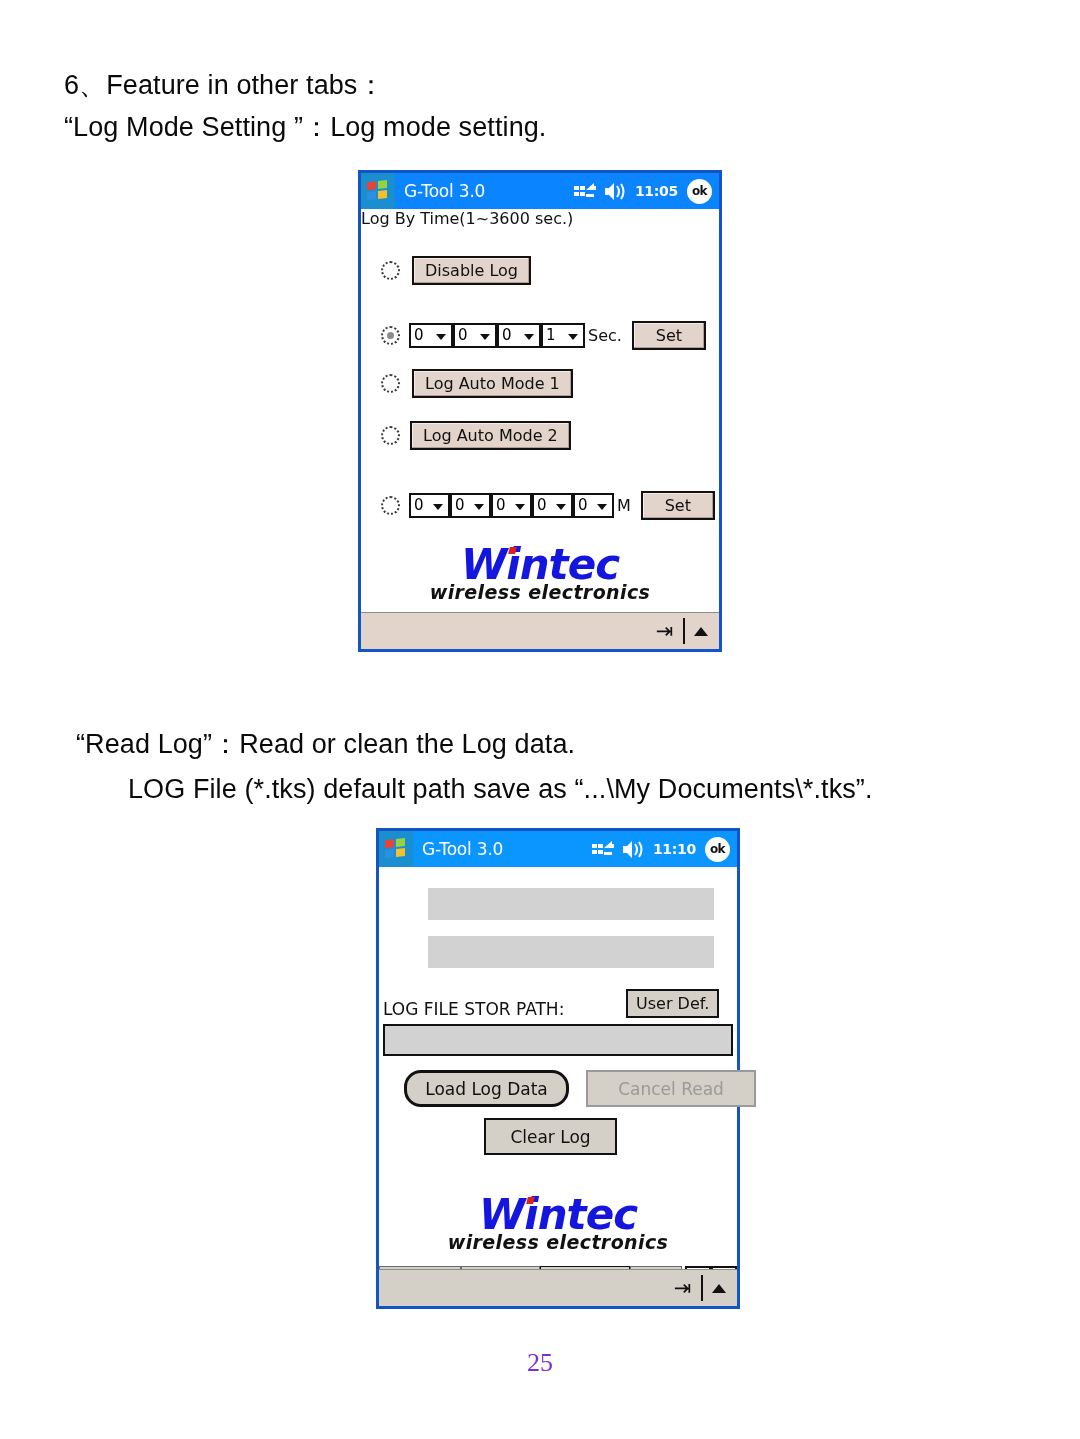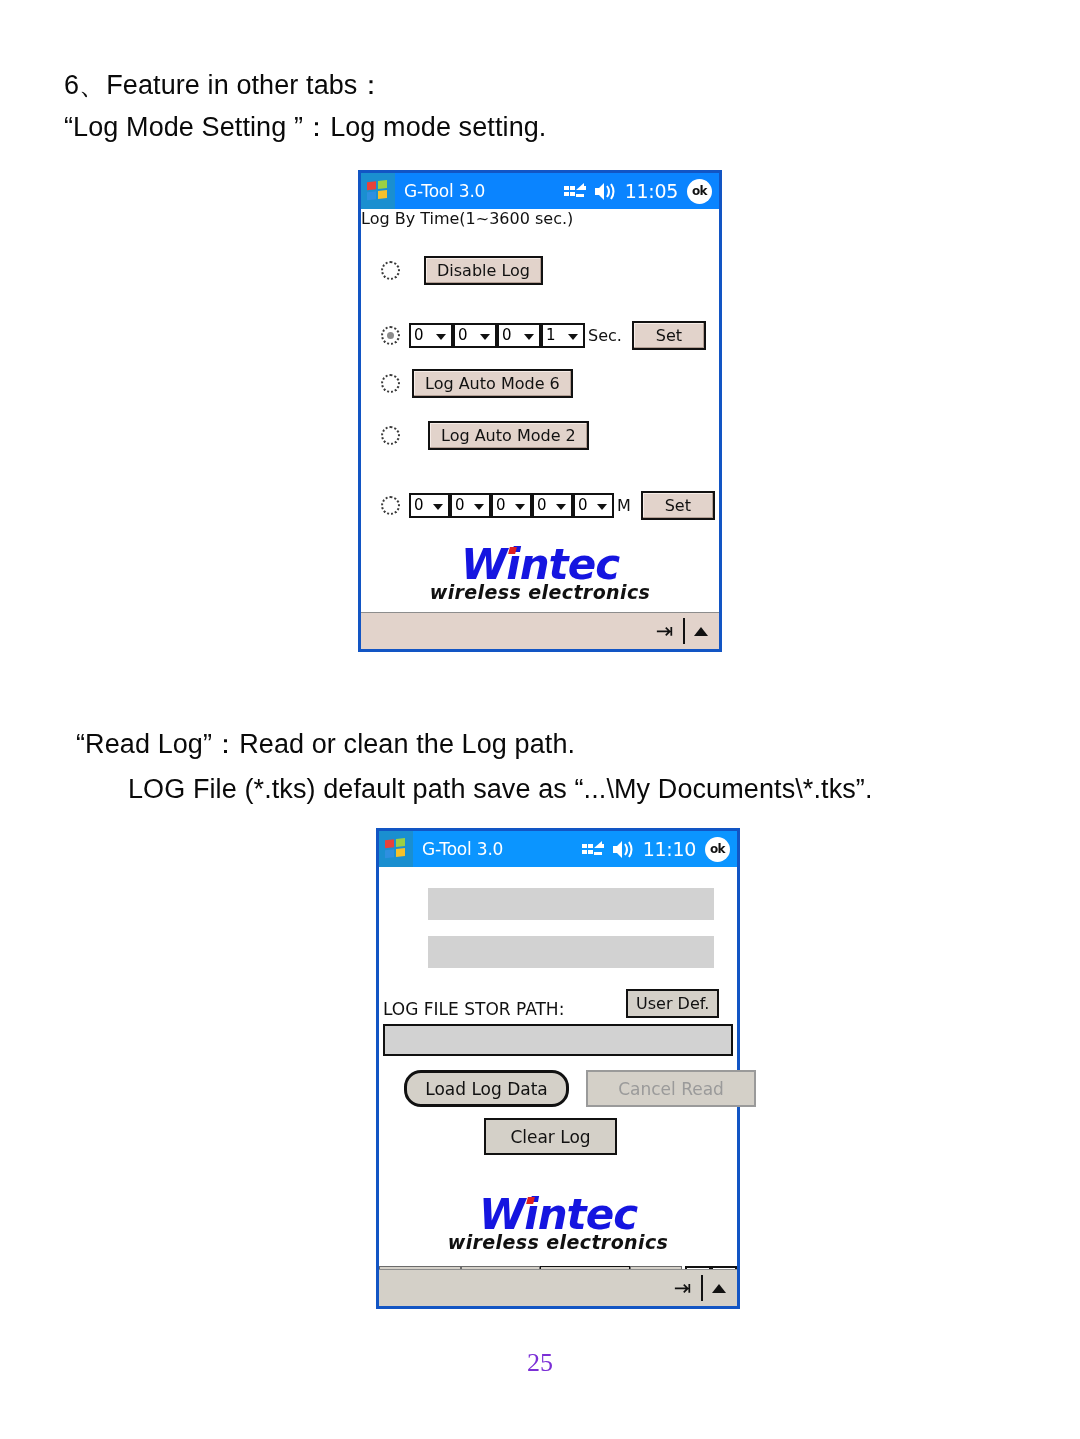--- a/index.html
+++ b/index.html
@@ -97,23 +97,24 @@
     margin-left: auto;
     display: flex;
     align-items: center;
     gap: 9px;
     padding-right: 7px;
   }
   .net-icon { display: block; }
   .spk-icon { display: block; }
   .tb-time {
     color: #ffffff;
-    font-size: 19px;
+    font-size: 14px;
     letter-spacing: -0.3px;
     white-space: nowrap;
+    font-weight: bold;
   }
   .ok-btn {
     width: 25px; height: 25px;
     border-radius: 50%;
     background: #ffffff;
     color: #111111;
     font-size: 12px;
     font-weight: bold;
     display: flex;
     align-items: center;
@@ -189,25 +190,25 @@
 
   .field-label {
     font-size: 16px;
     color: #111111;
     white-space: nowrap;
     font-family: "DejaVu Sans", sans-serif;
   }
 
   
   .row { position: absolute; display: flex; align-items: center; }
-  #r-disable  { left: 20px; top: 47px;  gap: 24px; }
+  #r-disable  { left: 20px; top: 47px;  gap: 12px; }
   #r-time-lbl { left: 48px; top: 90px; }
   #r-time     { left: 20px; top: 112px; gap: 0; }
   #r-auto1    { left: 20px; top: 160px; gap: 12px; }
-  #r-auto2    { left: 20px; top: 212px; gap: 28px; }
+  #r-auto2    { left: 20px; top: 212px; gap: 10px; }
   #r-rng-lbl  { left: 48px; top: 258px; }
   #r-range    { left: 20px; top: 282px; gap: 0; }
 
   #r-time .combo, #r-range .combo { margin-right: 0; }
   #r-time .radio, #r-range .radio { margin-right: 9px; }
   .unit { margin-left: 3px; margin-right: 10px; }
 
   
   .wintec {
     position: absolute;
@@ -446,21 +447,21 @@
       <div class="combo">
         <span class="cv">1</span>
           <span class="ca"></span>
       </div>
       <span class="field-label unit">Sec.</span>
       <div class="btn" style="width:74px;">Set</div>
     </div>
 
     <div class="row" id="r-auto1">
       <div class="radio"></div>
-      <div class="btn">Log Auto Mode 6</div>
+      <div class="btn">Log Auto Mode 1</div>
     </div>
 
     <div class="row" id="r-auto2">
       <div class="radio"></div>
       <div class="btn">Log Auto Mode 2</div>
     </div>
 
     <div class="row" id="r-range">
       <div class="radio"></div>
       <div class="combo" style="width:41px">
@@ -511,21 +512,21 @@
 
     <div class="sipbar">
       <div class="sip-icon">⇥</div>
       <div class="sip-sep"></div>
       <div class="sip-up"></div>
     </div>
 
   </div>
 </div>
 
-<div class="doc-line" id="line-readlog">“Read Log”：Read or clean the Log path.</div>
+<div class="doc-line" id="line-readlog">“Read Log”：Read or clean the Log data.</div>
 <div class="doc-line" id="line-logfile">LOG File (*.tks) default path save as “...\My Documents\*.tks”.</div>
 
 <div class="pda" id="pda-readlog">
 
   <div class="titlebar">
     <div class="start-btn">
       <div class="flag-wrap">
         <div class="win-flag">
           <i class="fq1"></i>
             <i class="fq2"></i>

